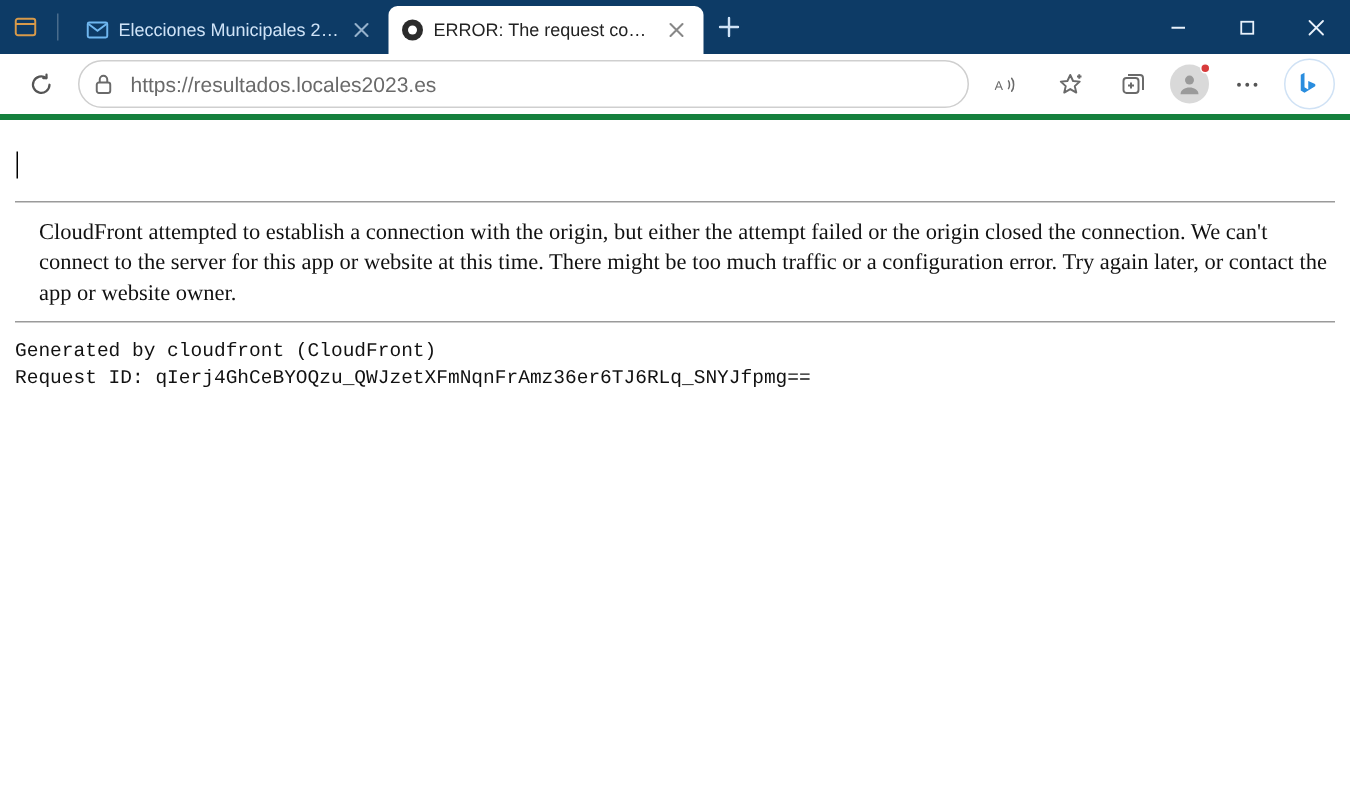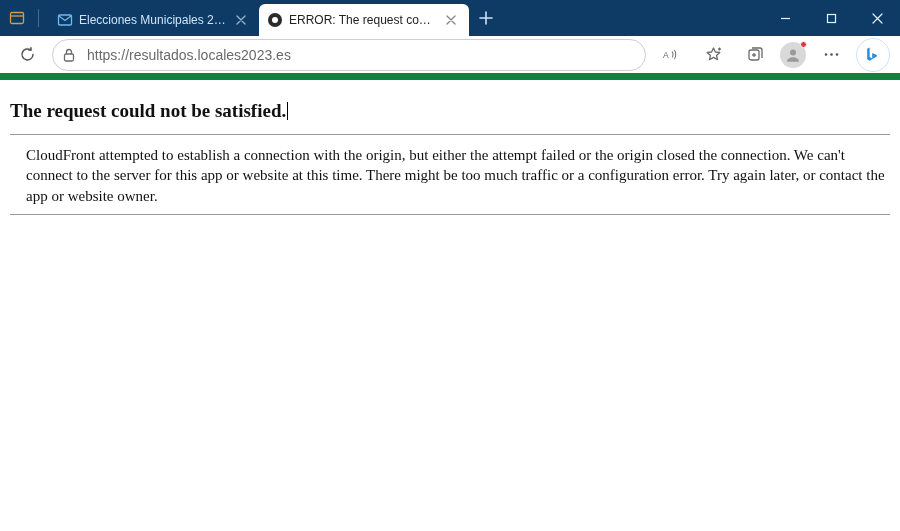--- a/index.html
+++ b/index.html
@@ -66,21 +66,21 @@
   }
   .win-btn svg{width:11px;height:11px;}
 
   
   .toolbar {
     height: 44px;
     display:flex; align-items:center;
     gap: 8px;
     padding: 0 10px;
     background:#ffffff;
-    border-bottom: 7px solid #15803d;
+    border-bottom: 4px solid #15803d;
   }
   .tool-btn {
     width:34px;height:34px;
     display:flex;align-items:center;justify-content:center;
     color:#555; border-radius:6px;
   }
   .tool-btn svg{width:17px;height:17px;}
 
   .addressbar {
     flex: 1 1 auto;
@@ -280,18 +280,20 @@
 
   <div class="bing-btn">
     <svg viewBox="0 0 24 24" width="20" height="20" fill="none">
       <path d="M8 3v11.5l3 1.8V9.5l5 2.2c1 .4 1 2-.1 2.5L8 19l-3-1.8V4.5L8 3z" fill="#2a8dde"></path>
     </svg>
   </div>
 </div>
 
 <div class="page">
   <h2>
-    <span>The request could not be satisfied.</span><span class="cursor"></span>
+    <span class="cursor"></span>
   </h2>
   <hr>
   <p>CloudFront attempted to establish a connection with the origin, but either the attempt failed or the origin closed the connection. We can't connect to the server for this app or website at this time. There might be too much traffic or a configuration error. Try again later, or contact the app or website owner.</p>
   <hr>
+  <pre>Generated by cloudfront (CloudFront)
+Request ID: qIerj4GhCeBYOQzu_QWJzetXFmNqnFrAmz36er6TJ6RLq_SNYJfpmg==</pre>
 </div>
 
 </body></html>

